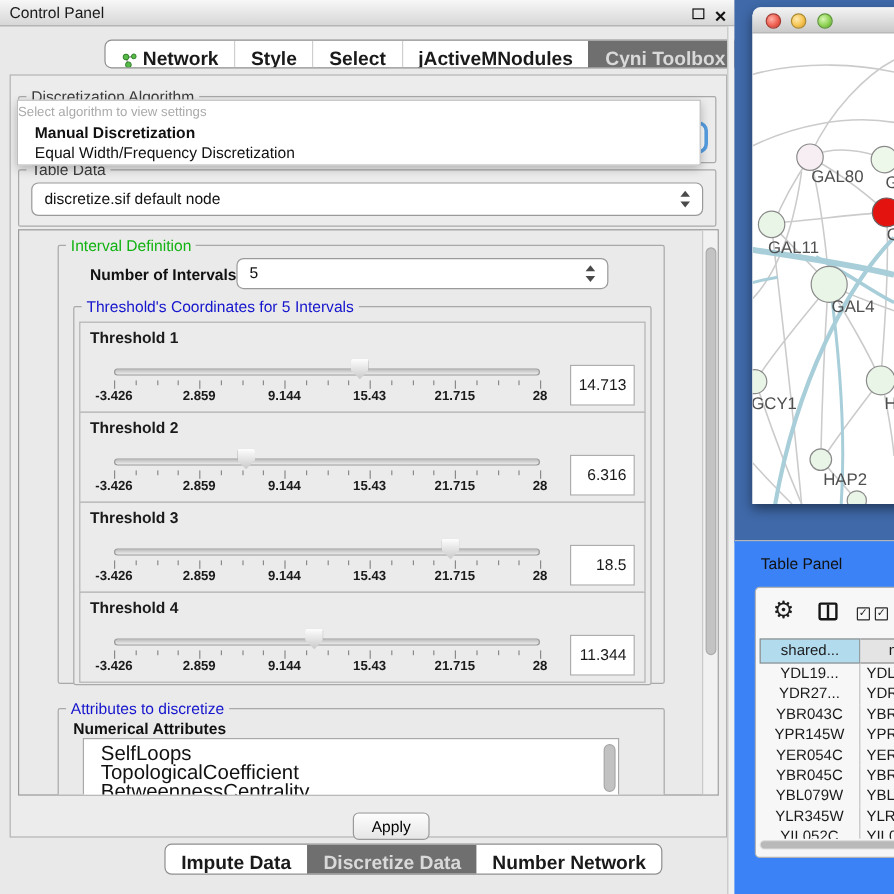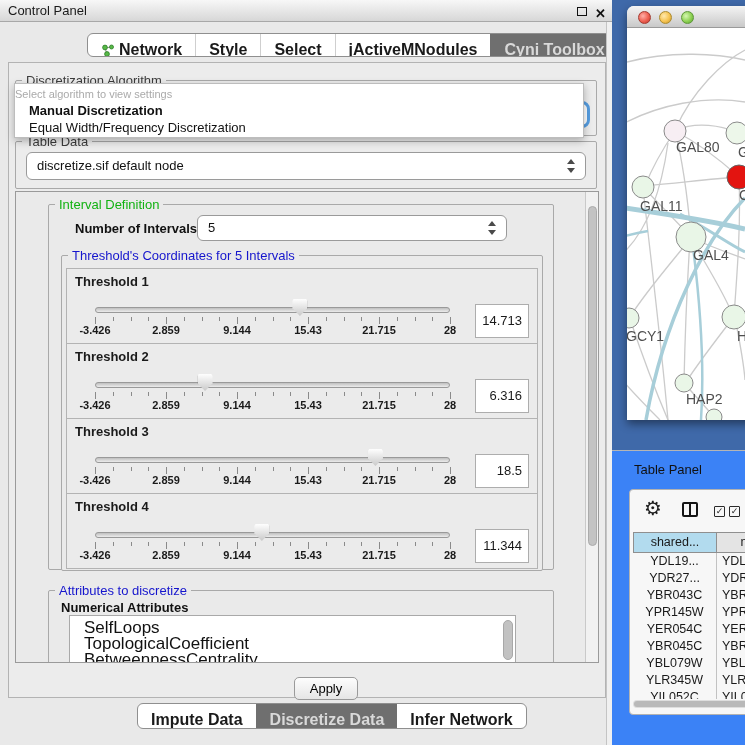--- a/index.html
+++ b/index.html
@@ -365,21 +365,21 @@
   </div>
 
   <div id="bottom-tabs" class="seg-control" style="left:137px; top:703px; height:26px;">
       <div class="seg">
         <span>Impute Data</span>
       </div>
       <div class="seg sel">
         <span>Discretize Data</span>
       </div>
       <div class="seg">
-        <span>Infer Network</span>
+        <span>Number Network</span>
       </div>
     </div>
 </div>
 
 <div class="splitter"></div>
 
 <div class="desktop-blue">
   <div class="net-window">
     <div class="net-titlebar">
       <span class="light red"></span>

